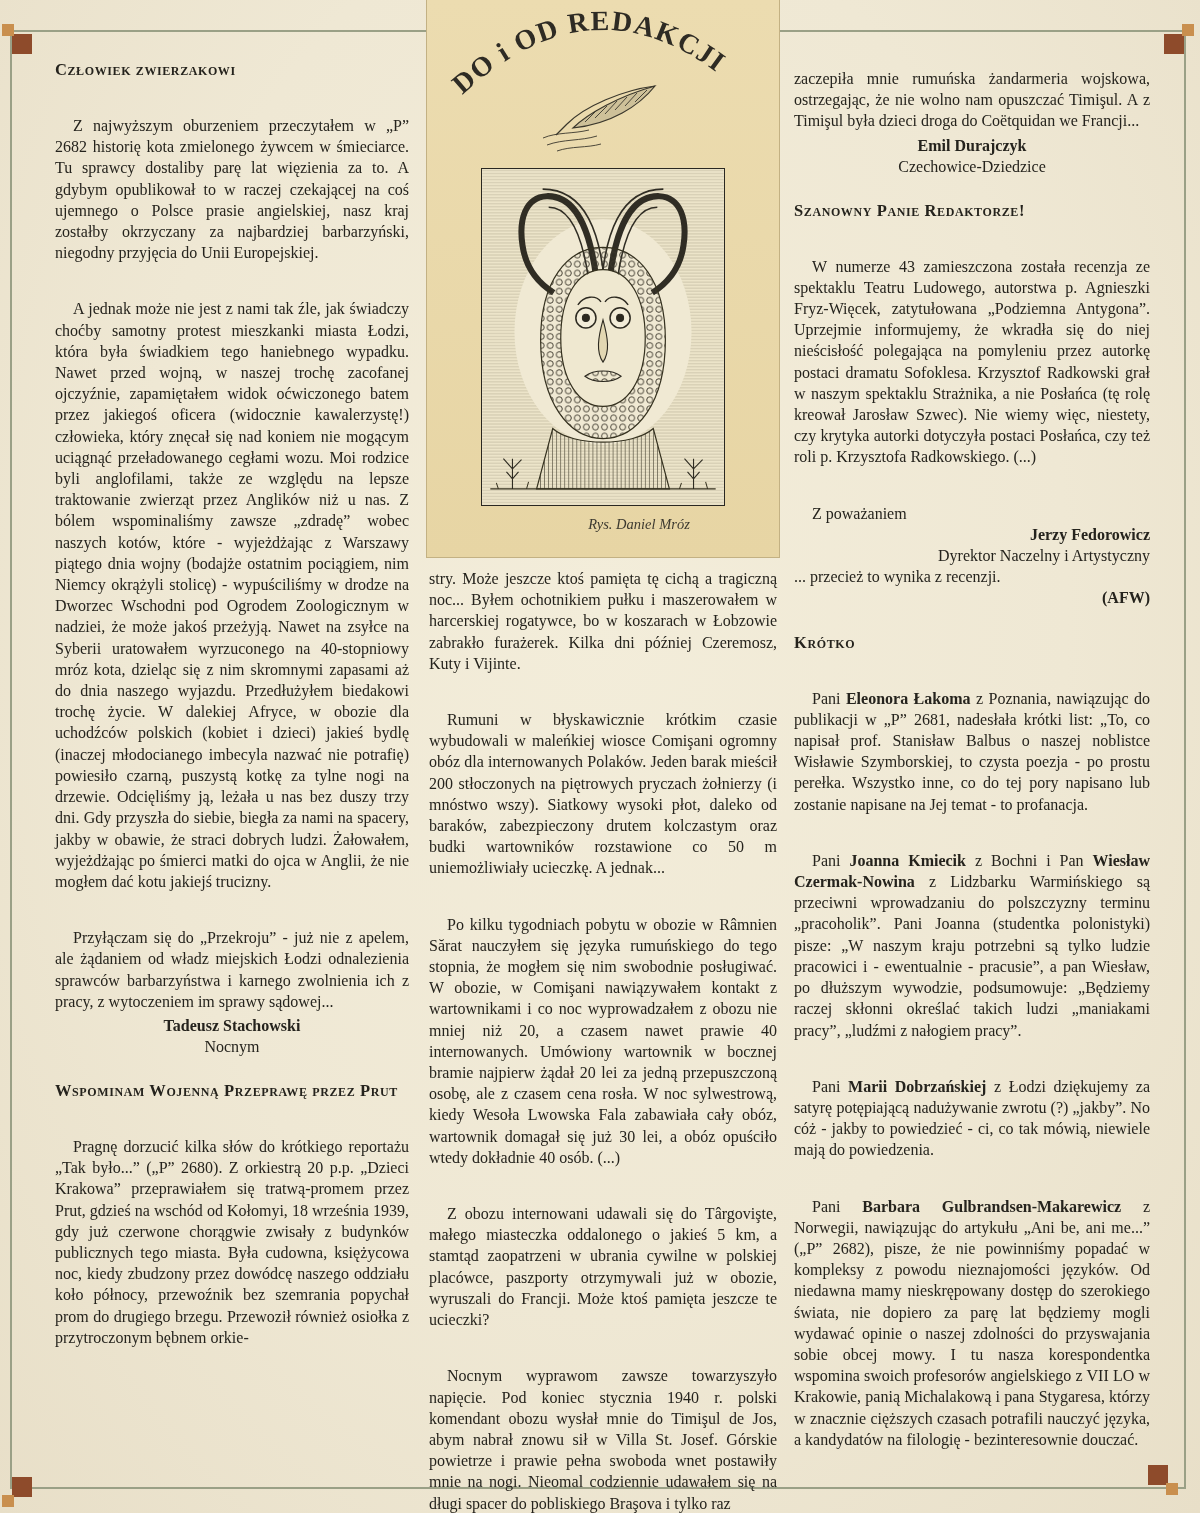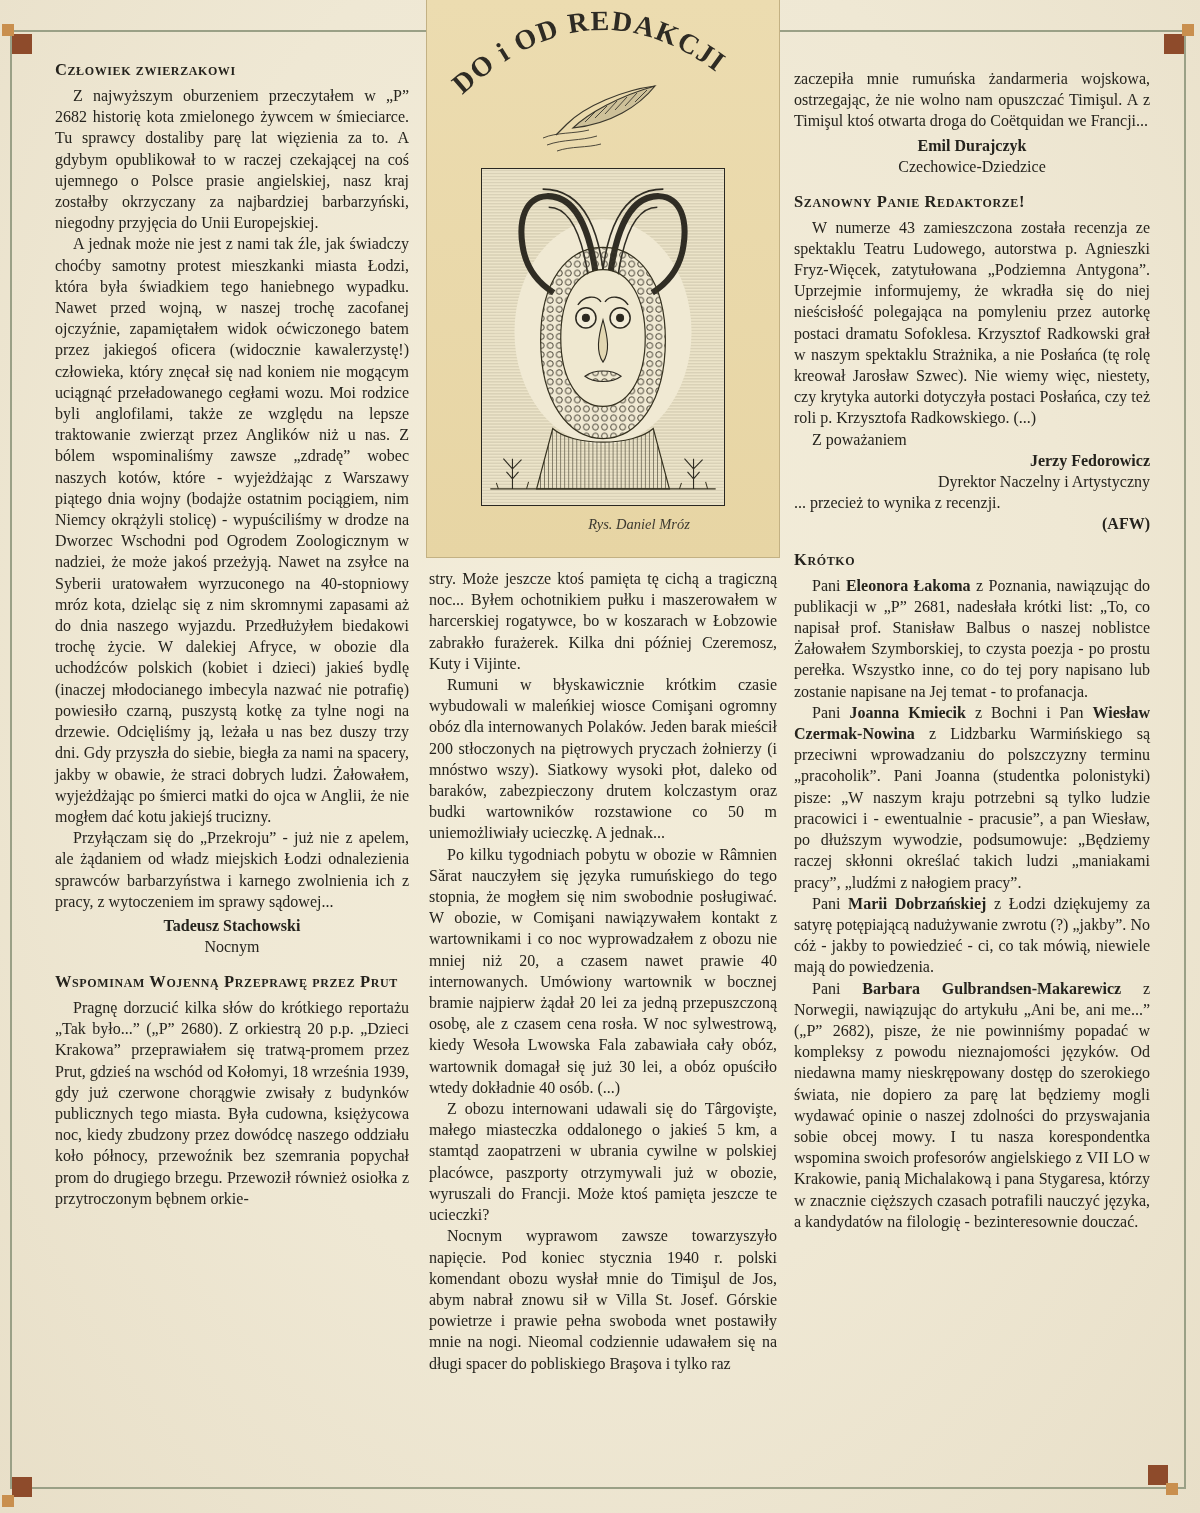--- a/index.html
+++ b/index.html
@@ -25,26 +25,26 @@
   .orn.br .sq2 { right:0; bottom:0; } .orn.br .sq1 { right:10px; bottom:10px; }
   .orn.bl { left:2px; bottom:6px; }
   .orn.bl .sq2 { left:0; bottom:0; } .orn.bl .sq1 { left:10px; bottom:10px; }
 
   
   .col { position:absolute; text-align:justify; font-size:16px; line-height:21.2px; }
   .col-left  { left:55px;  top:60px;  width:354px; }
   .col-center{ left:429px; top:568px; width:348px; }
   .col-right { left:794px; top:68px;  width:356px; }
   .col p { margin:0; }
-  .col p.ind { text-indent:18px; }
+  .col p.ind { text-indent:18px;margin-top:35px; }
   .hd {
     font-size:16.5px; font-weight:bold; font-variant:small-caps;
     letter-spacing:.6px; text-align:left; margin:0 0 5px 0; line-height:20px;
   }
-  .hd.mt { margin-top:15px; }
+  .hd.mt { margin-top:24px; }
   .sig { text-align:center; margin:3px 0 12px 0; line-height:21px; }
   .sig .name { font-weight:bold; }
   .line-right { text-align:right; }
   .bold { font-weight:bold; }
   .post { margin-top:26px; }
   .afw  { margin-top:6px; margin-bottom:14px; font-weight:bold;text-align:right; }
 
   
   .masthead {
     position:absolute; left:426px; top:0; width:352px; height:557px;
@@ -180,32 +180,32 @@
 
   <section class="col col-center">
     <p>stry. Może jeszcze ktoś pamięta tę cichą a tragiczną noc... Byłem ochotnikiem pułku i maszerowałem w harcerskiej rogatywce, bo w koszarach w Łobzowie zabrakło furażerek. Kilka dni później Czeremosz, Kuty i Vijinte.</p>
     <p class="ind">Rumuni w błyskawicznie krótkim czasie wybudowali w maleńkiej wiosce Comişani ogromny obóz dla internowanych Polaków. Jeden barak mieścił 200 stłoczonych na piętrowych pryczach żołnierzy (i mnóstwo wszy). Siatkowy wysoki płot, daleko od baraków, zabezpieczony drutem kolczastym oraz budki wartowników rozstawione co 50 m uniemożliwiały ucieczkę. A jednak...</p>
     <p class="ind">Po kilku tygodniach pobytu w obozie w Râmnien Sărat nauczyłem się języka rumuńskiego do tego stopnia, że mogłem się nim swobodnie posługiwać. W obozie, w Comişani nawiązywałem kontakt z wartownikami i co noc wyprowadzałem z obozu nie mniej niż 20, a czasem nawet prawie 40 internowanych. Umówiony wartownik w bocznej bramie najpierw żądał 20 lei za jedną przepuszczoną osobę, ale z czasem cena rosła. W noc sylwestrową, kiedy Wesoła Lwowska Fala zabawiała cały obóz, wartownik domagał się już 30 lei, a obóz opuściło wtedy dokładnie 40 osób. (...)</p>
     <p class="ind">Z obozu internowani udawali się do Târgovişte, małego miasteczka oddalonego o jakieś 5 km, a stamtąd zaopatrzeni w ubrania cywilne w polskiej placówce, paszporty otrzymywali już w obozie, wyruszali do Francji. Może ktoś pamięta jeszcze te ucieczki?</p>
     <p class="ind">Nocnym wyprawom zawsze towarzyszyło napięcie. Pod koniec stycznia 1940 r. polski komendant obozu wysłał mnie do Timişul de Jos, abym nabrał znowu sił w Villa St. Josef. Górskie powietrze i prawie pełna swoboda wnet postawiły mnie na nogi. Nieomal codziennie udawałem się na długi spacer do pobliskiego Braşova i tylko raz</p>
   </section>
 
   <section class="col col-right">
-    <p>zaczepiła mnie rumuńska żandarmeria wojskowa, ostrzegając, że nie wolno nam opuszczać Timişul. A z Timişul ktoś otwarta droga do Coëtquidan we Francji...</p>
+    <p>zaczepiła mnie rumuńska żandarmeria wojskowa, ostrzegając, że nie wolno nam opuszczać Timişul. A z Timişul była dzieci droga do Coëtquidan we Francji...</p>
     <div class="sig">
       <div class="name">Emil Durajczyk</div>
       <div>Czechowice-Dziedzice</div>
     </div>
     <h2 class="hd mt">Szanowny Panie Redaktorze!</h2>
     <p class="ind">W numerze 43 zamieszczona została recenzja ze spektaklu Teatru Ludowego, autorstwa p. Agnieszki Fryz-Więcek, zatytułowana „Podziemna Antygona”. Uprzejmie informujemy, że wkradła się do niej nieścisłość polegająca na pomyleniu przez autorkę postaci dramatu Sofoklesa. Krzysztof Radkowski grał w naszym spektaklu Strażnika, a nie Posłańca (tę rolę kreował Jarosław Szwec). Nie wiemy więc, niestety, czy krytyka autorki dotyczyła postaci Posłańca, czy też roli p. Krzysztofa Radkowskiego. (...)</p>
     <p class="ind">Z poważaniem</p>
     <p class="line-right bold">Jerzy Fedorowicz</p>
     <p class="line-right">Dyrektor Naczelny i Artystyczny</p>
     <p class="post">... przecież to wynika z recenzji.</p>
     <p class="line-right afw">(AFW)</p>
     <h2 class="hd mt">Krótko</h2>
-    <p class="ind"><span>Pani </span><span class="bold">Eleonora Łakoma</span><span> z Poznania, nawiązując do publikacji w „P” 2681, nadesłała krótki list: „To, co napisał prof. Stanisław Balbus o naszej noblistce Żałowałem Szymborskiej, to czysta poezja - po prostu perełka. Wszystko inne, co do tej pory napisano lub zostanie napisane na Jej temat - to profanacja.</span></p>
+    <p class="ind"><span>Pani </span><span class="bold">Eleonora Łakoma</span><span> z Poznania, nawiązując do publikacji w „P” 2681, nadesłała krótki list: „To, co napisał prof. Stanisław Balbus o naszej noblistce Wisławie Szymborskiej, to czysta poezja - po prostu perełka. Wszystko inne, co do tej pory napisano lub zostanie napisane na Jej temat - to profanacja.</span></p>
     <p class="ind"><span>Pani </span><span class="bold">Joanna Kmiecik</span><span> z Bochni i Pan </span><span class="bold">Wiesław Czermak-Nowina</span><span> z Lidzbarku Warmińskiego są przeciwni wprowadzaniu do polszczyzny terminu „pracoholik”. Pani Joanna (studentka polonistyki) pisze: „W naszym kraju potrzebni są tylko ludzie pracowici i - ewentualnie - pracusie”, a pan Wiesław, po dłuższym wywodzie, podsumowuje: „Będziemy raczej skłonni określać takich ludzi „maniakami pracy”, „ludźmi z nałogiem pracy”.</span></p>
     <p class="ind"><span>Pani </span><span class="bold">Marii Dobrzańskiej</span><span> z Łodzi dziękujemy za satyrę potępiającą nadużywanie zwrotu (?) „jakby”. No cóż - jakby to powiedzieć - ci, co tak mówią, niewiele mają do powiedzenia.</span></p>
     <p class="ind"><span>Pani </span><span class="bold">Barbara Gulbrandsen-Makarewicz</span><span> z Norwegii, nawiązując do artykułu „Ani be, ani me...” („P” 2682), pisze, że nie powinniśmy popadać w kompleksy z powodu nieznajomości języków. Od niedawna mamy nieskrępowany dostęp do szerokiego świata, nie dopiero za parę lat będziemy mogli wydawać opinie o naszej zdolności do przyswajania sobie obcej mowy. I tu nasza korespondentka wspomina swoich profesorów angielskiego z VII LO w Krakowie, panią Michalakową i pana Stygaresa, którzy w znacznie cięższych czasach potrafili nauczyć języka, a kandydatów na filologię - bezinteresownie douczać.</span></p>
   </section>
 
 </div>
 
 </body></html>

